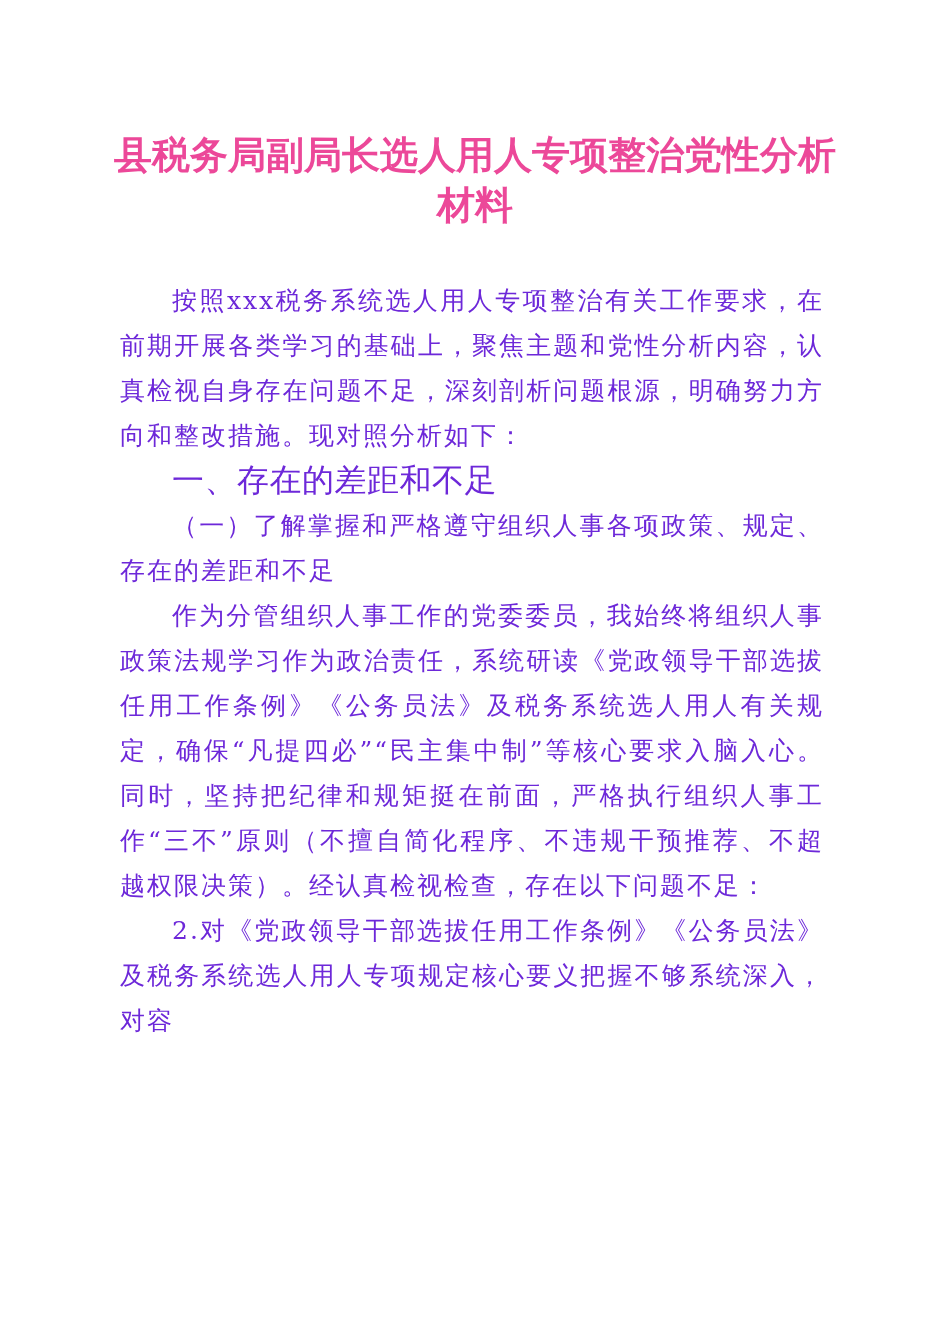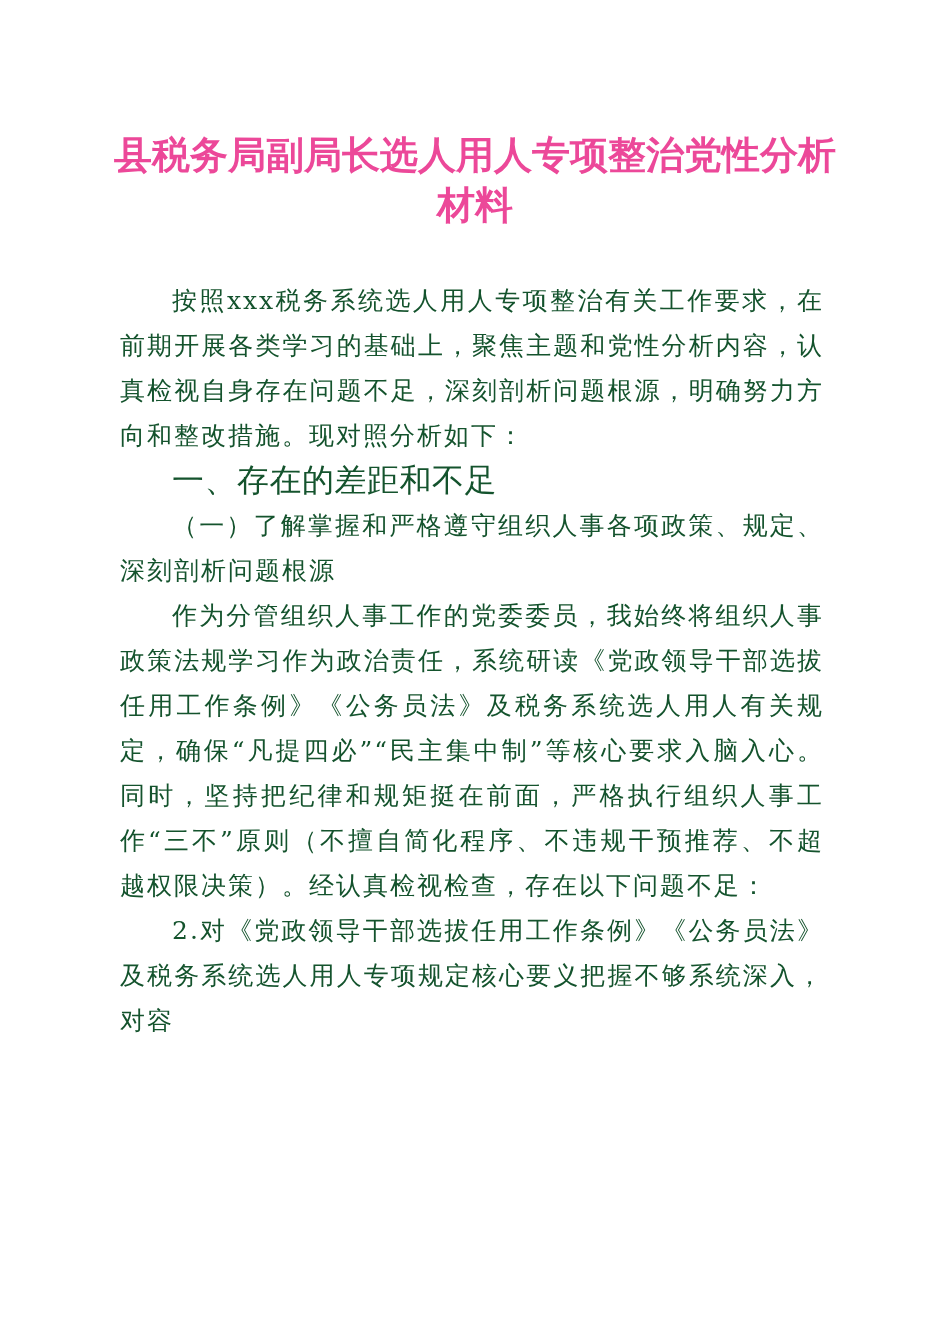--- a/index.html
+++ b/index.html
@@ -5,33 +5,33 @@
     html, body { margin: 0; padding: 0; background: #ffffff; }
     body { width: 950px; height: 1344px; position: relative; overflow: hidden; }
     .page { position: absolute; left: 0; top: 0; width: 950px; height: 1344px; background: #fff; }
     .title {
       position: absolute; left: 110px; width: 730px; top: 130px;
       text-align: center; font-family: "DejaVu Serif", serif; font-weight: bold;
       font-size: 38px; line-height: 50px; color: #ec4899; letter-spacing: 0px;
     }
     .body {
       position: absolute; left: 120px; width: 704px; top: 278px;
-      font-family: "DejaVu Serif", serif; font-size: 25px; color: #14532d;
+      font-family: "DejaVu Serif", serif; font-size: 25px; color: #6d28d9;
       line-height: 45px; text-align: justify; text-justify: inter-character;
       letter-spacing: 2px;
     }
     .p { margin: 0; text-indent: 52px; }
     .h1 { font-family: "DejaVu Sans", sans-serif; font-size: 32px; letter-spacing: 0.5px; }
     .h2 { text-indent: 52px; }
   </style>
 </head>
 <body>
 
 <div class="page">
   <div class="title">县税务局副局长选人用人专项整治党性分析材料</div>
   <div class="body">
     <p class="p">按照xxx税务系统选人用人专项整治有关工作要求，在前期开展各类学习的基础上，聚焦主题和党性分析内容，认真检视自身存在问题不足，深刻剖析问题根源，明确努力方向和整改措施。现对照分析如下：</p>
     <p class="p h1">一、存在的差距和不足</p>
-    <p class="p h2">（一）了解掌握和严格遵守组织人事各项政策、规定、深刻剖析问题根源</p>
+    <p class="p h2">（一）了解掌握和严格遵守组织人事各项政策、规定、存在的差距和不足</p>
     <p class="p">作为分管组织人事工作的党委委员，我始终将组织人事政策法规学习作为政治责任，系统研读《党政领导干部选拔任用工作条例》《公务员法》及税务系统选人用人有关规定，确保“凡提四必”“民主集中制”等核心要求入脑入心。同时，坚持把纪律和规矩挺在前面，严格执行组织人事工作“三不”原则（不擅自简化程序、不违规干预推荐、不超越权限决策）。经认真检视检查，存在以下问题不足：</p>
     <p class="p">2.对《党政领导干部选拔任用工作条例》《公务员法》及税务系统选人用人专项规定核心要义把握不够系统深入，对容</p>
   </div>
 </div>
 
 </body></html>

